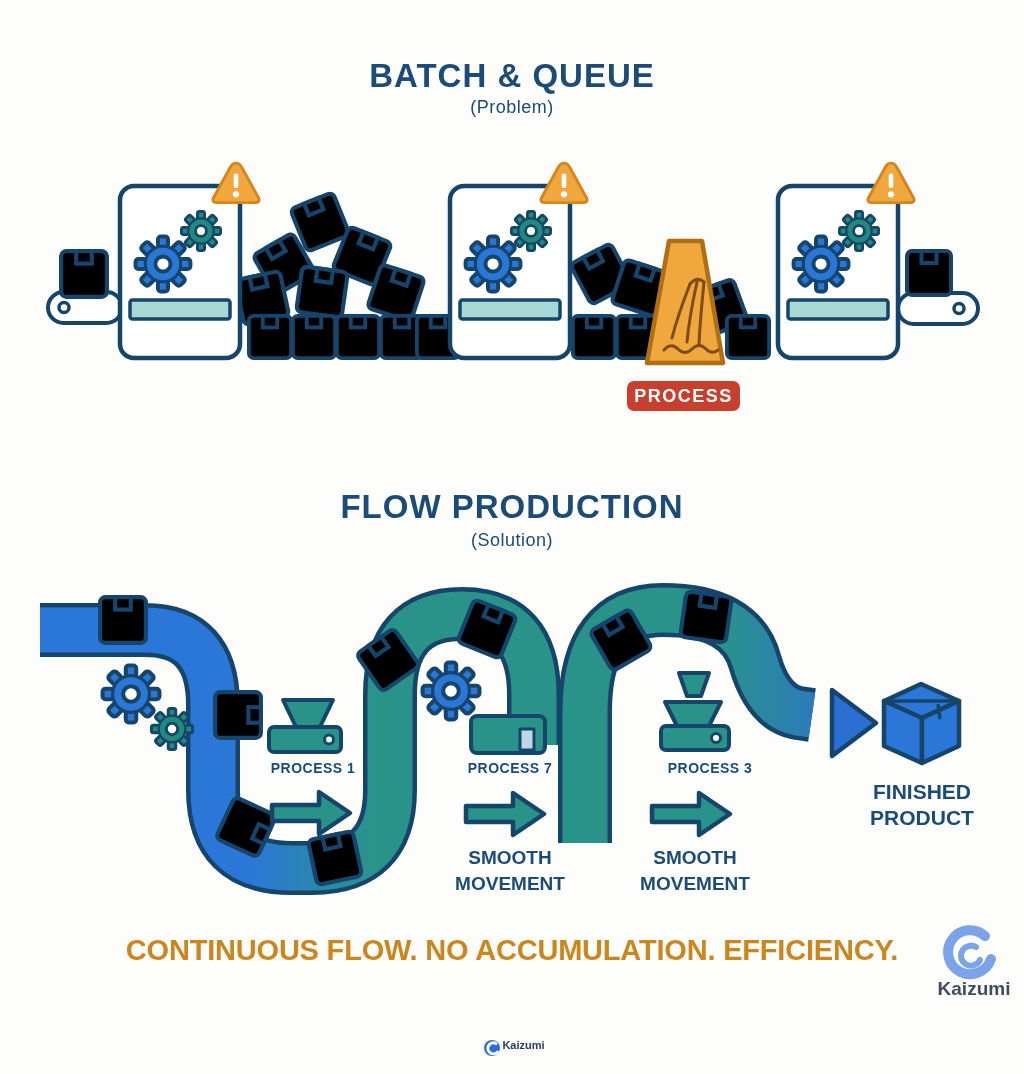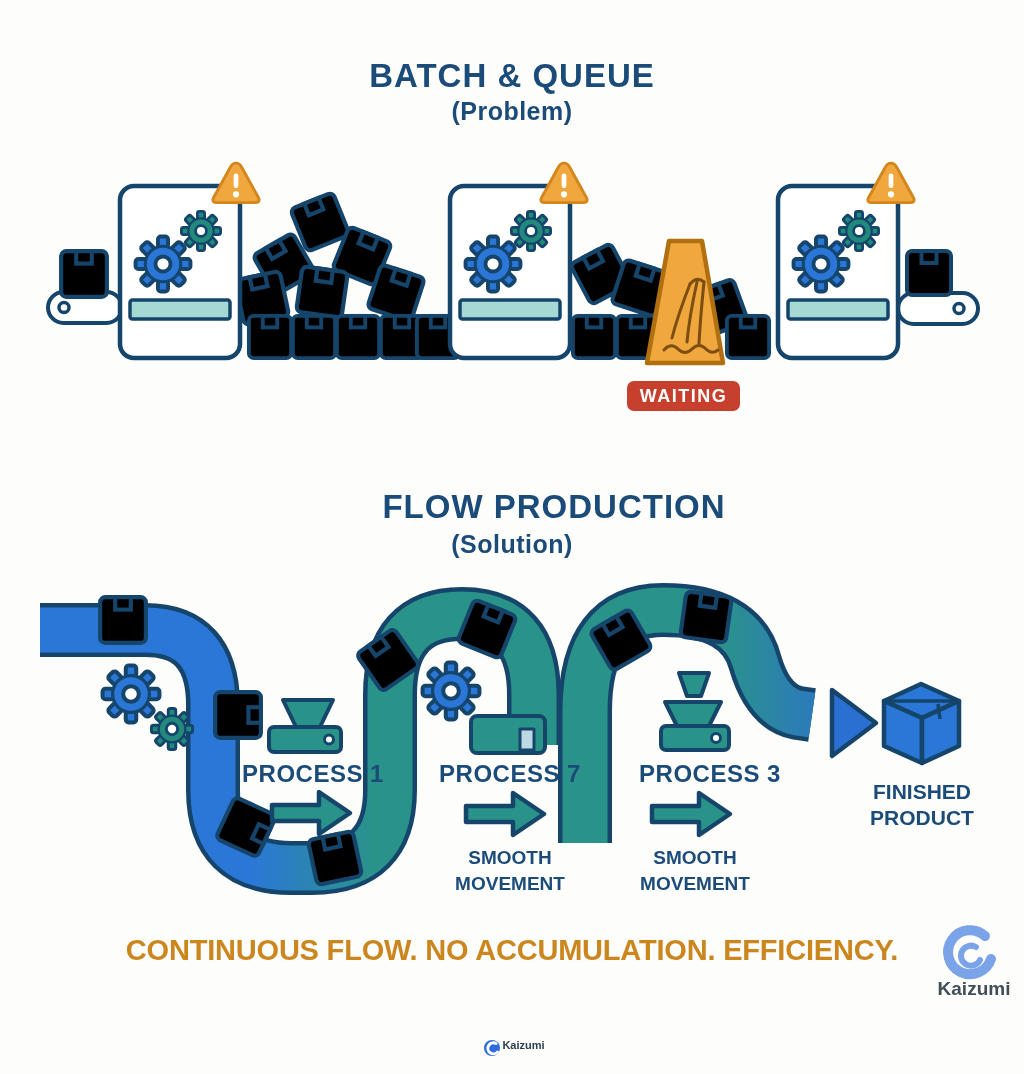--- a/index.html
+++ b/index.html
@@ -20,22 +20,22 @@
   }
   *{margin:0;padding:0;box-sizing:border-box;}
   html,body{width:1024px;height:1074px;}
   body{background:var(--bg);font-family:"Liberation Sans","DejaVu Sans",sans-serif;}
   #stage{position:relative;width:1012px;height:1074px;overflow:hidden;background:var(--bg);}
   #art{position:absolute;left:0;top:0;}
   .fill-blue{fill:var(--blue);}
   .fill-teal{fill:var(--teal);}
   .txt{position:absolute;transform:translateX(-50%);color:var(--navy-text);text-align:center;white-space:nowrap;}
   .title{font-size:33px;font-weight:800;letter-spacing:1px;}
-  .subtitle{font-size:25px;font-weight:700;letter-spacing:.5px;}
-  .process-label{font-size:24px;font-weight:800;letter-spacing:.5px;}
+  .subtitle{font-size:18px;font-weight:400;letter-spacing:.5px;}
+  .process-label{font-size:14px;font-weight:800;letter-spacing:.5px;}
   .note{font-size:19px;font-weight:800;line-height:26px;white-space:normal;width:150px;text-align:center;}
   .finished{font-size:21px;font-weight:800;line-height:26px;white-space:normal;width:130px;}
   .tagline{font-size:29px;font-weight:800;color:var(--tagline-orange);letter-spacing:-0.2px;}
   .waiting-badge{position:absolute;left:627px;top:381px;width:113px;height:30px;background:var(--red);
     border-radius:7px;color:#fff;font-size:18px;font-weight:800;letter-spacing:1.5px;
     display:flex;align-items:center;justify-content:center;}
   .waiting-pointer{position:absolute;left:48px;top:-7px;width:16px;height:16px;background:var(--red);
     transform:rotate(45deg);border-radius:3px;z-index:-1;}
   .brand{position:absolute;left:936px;top:926px;width:76px;text-align:center;}
   .brand-label{display:block;margin-top:2px;color:var(--brand-text);font-size:19px;font-weight:700;}
@@ -226,24 +226,24 @@
       <circle cx="492" cy="1048" r="8" fill="#2e6be0"></circle>
       <path d="M 496,1043.5 A 5.5,5.5 0 1 0 497.5,1052" fill="none" stroke="#ffffff" stroke-width="3" stroke-linecap="round"></path>
     </g>
   </svg>
 
   <div class="txt title" style="left:512px;top:57px;">BATCH &amp; QUEUE</div>
   <div class="txt subtitle" style="left:512px;top:97px;">(Problem)</div>
 
   <div class="waiting-badge">
     <span class="waiting-pointer"></span>
-    <span>WAITING</span>
+    <span>PROCESS</span>
   </div>
 
-  <div class="txt title" style="left:512px;top:488px;margin-left:42px;">FLOW PRODUCTION</div>
+  <div class="txt title" style="left:512px;top:488px;">FLOW PRODUCTION</div>
   <div class="txt subtitle" style="left:512px;top:530px;">(Solution)</div>
 
   <div class="txt process-label" style="left:313px;top:760px;">PROCESS 1</div>
   <div class="txt process-label" style="left:510px;top:760px;">PROCESS 7</div>
   <div class="txt process-label" style="left:695px;top:760px;padding-left:30px;">PROCESS 3</div>
 
   <div class="txt note" style="left:510px;top:845px;">SMOOTH MOVEMENT</div>
   <div class="txt note" style="left:695px;top:845px;">SMOOTH MOVEMENT</div>
 
   <div class="txt finished" style="left:922px;top:773px;margin-top:6px;">FINISHED PRODUCT</div>

